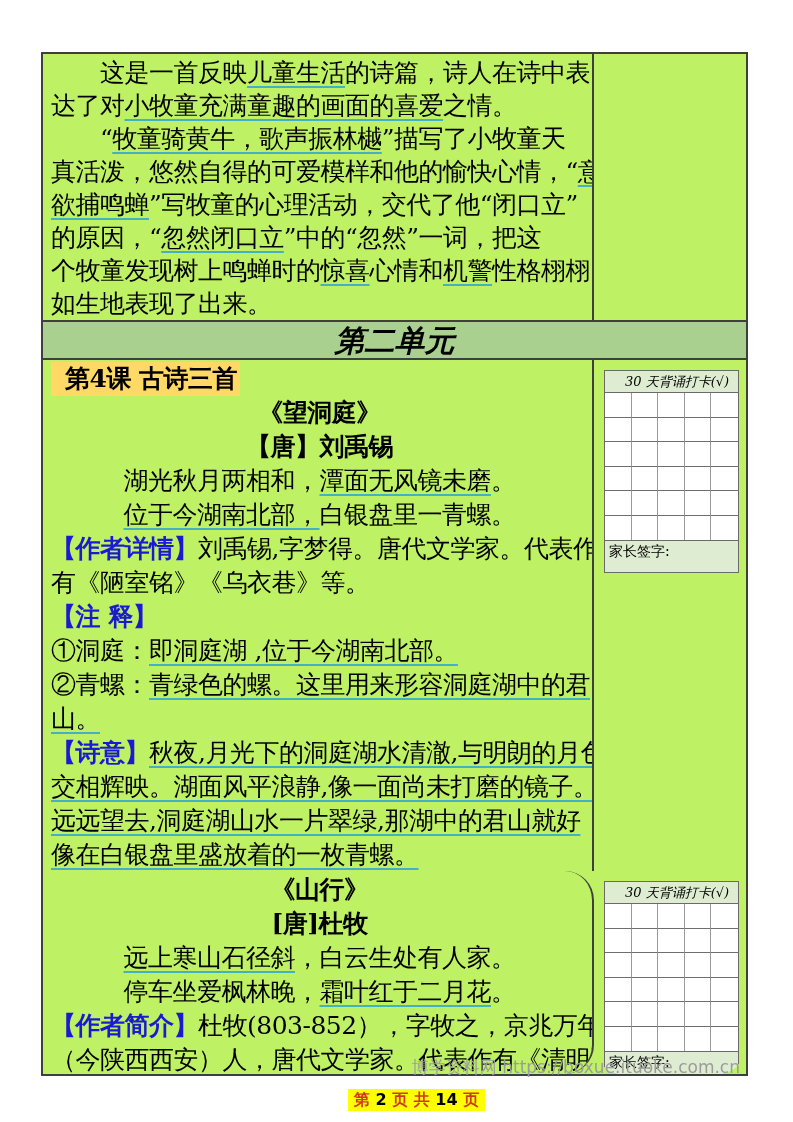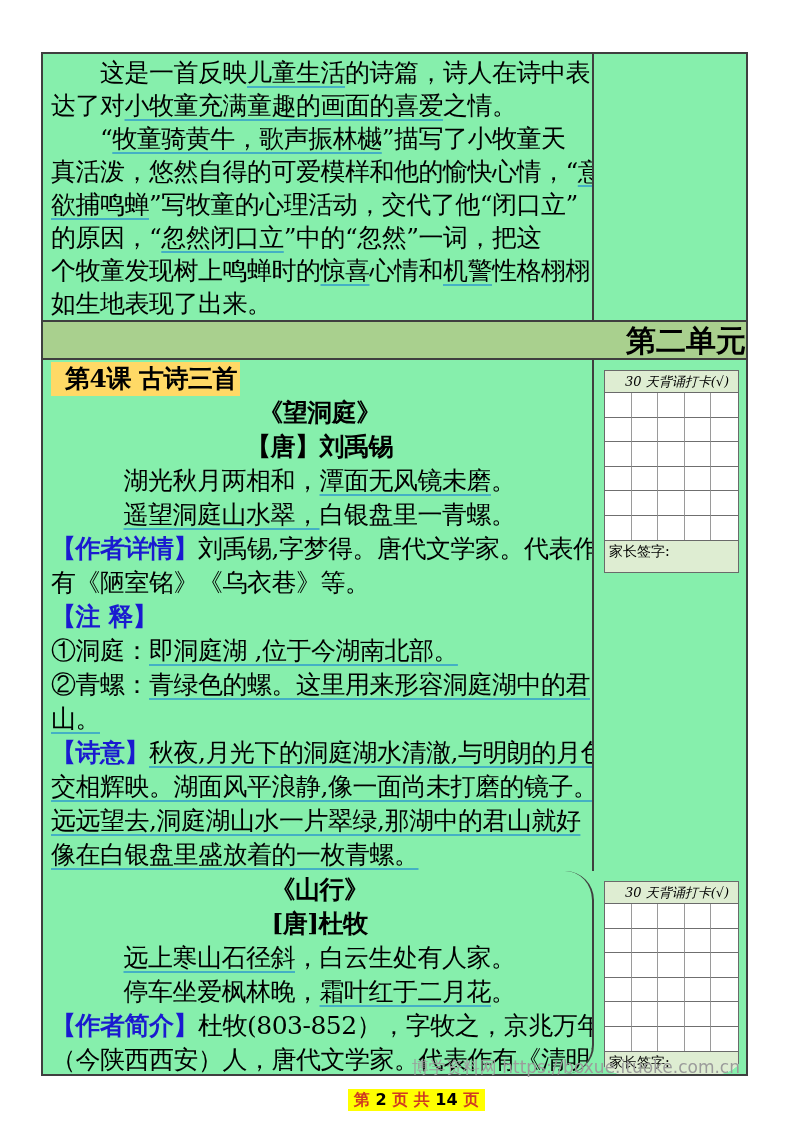--- a/index.html
+++ b/index.html
@@ -8,41 +8,42 @@
     position: relative;
     width: 793px; height: 1122px;
     background: #ffffff;
     overflow: hidden;
     font-family: "DejaVu Serif", "Liberation Serif", serif;
     color: #000;
   }
   .doc-table {
     position: absolute; left: 41px; top: 52px; width: 707px;
     border: 2px solid #3f3f3f;
-    background: #86efac;
+    background: #bef264;
   }
   .row { display: flex; }
   .cell { overflow: hidden; }
   .cell.main {
     width: 551px;
     border-right: 2px solid #3f3f3f;
     padding: 2px 4px 0 8px;
   }
   .cell.side { flex: 1; position: relative; }
   .r1 .cell { height: 266px; }
   .r3 .cell { height: 511px; }
   .r4 .cell { height: 203px; border-radius: 29px; }
 
   .banner {
     height: 40px; line-height: 37px;
-    text-align: right;
+    text-align: center;
     font-weight: bold; font-size: 30px;
     background: #a9d08e;
     border-top: 2px solid #3f3f3f;
     border-bottom: 2px solid #3f3f3f;
+    font-style: italic;
   }
 
   .line { height: 34px; line-height: 34px; font-size: 25px; letter-spacing: -0.5px; white-space: nowrap; }
   .r1 .line { height: 33px; line-height: 33px; }
   .line.center { text-align: center; }
   .line span.u {
     text-decoration: underline;
     text-decoration-color: #44b0c4;
     text-decoration-thickness: 2px;
     text-underline-offset: 5px;
@@ -109,21 +110,21 @@
     </div>
 
     <div class="banner">第二单元</div>
 
     <div class="row r3">
       <div class="cell main">
           <div class="line"><span class="b hl">第4课 古诗三首</span></div>
           <div class="line center"><span class="b">《望洞庭》</span></div>
           <div class="line center"><span class="b">【唐】刘禹锡</span></div>
           <div class="line center"><span>湖光秋月两相和，</span><span class="u">潭面无风镜未磨</span><span>。</span></div>
-          <div class="line center"><span class="u">遥望洞庭山水翠，</span><span>白银盘里一青螺。</span></div>
+          <div class="line center"><span class="u">位于今湖南北部，</span><span>白银盘里一青螺。</span></div>
           <div class="line"><span class="blue">【作者详情】</span><span>刘禹锡,字梦得。唐代文学家。代表作</span></div>
           <div class="line"><span>有《陋室铭》《乌衣巷》等。</span></div>
           <div class="line"><span class="blue">【注 释】</span></div>
           <div class="line"><span>①洞庭：</span><span class="u">即洞庭湖 ,位于今湖南北部。</span></div>
           <div class="line"><span>②青螺：</span><span class="u">青绿色的螺。这里用来形容洞庭湖中的君</span></div>
           <div class="line"><span class="u">山。</span></div>
           <div class="line"><span class="blue">【诗意】</span><span class="u">秋夜,月光下的洞庭湖水清澈,与明朗的月色</span></div>
           <div class="line"><span class="u">交相辉映。湖面风平浪静,像一面尚未打磨的镜子。</span></div>
           <div class="line"><span class="u">远远望去,洞庭湖山水一片翠绿,那湖中的君山就好</span></div>
           <div class="line"><span class="u">像在白银盘里盛放着的一枚青螺。</span></div>

